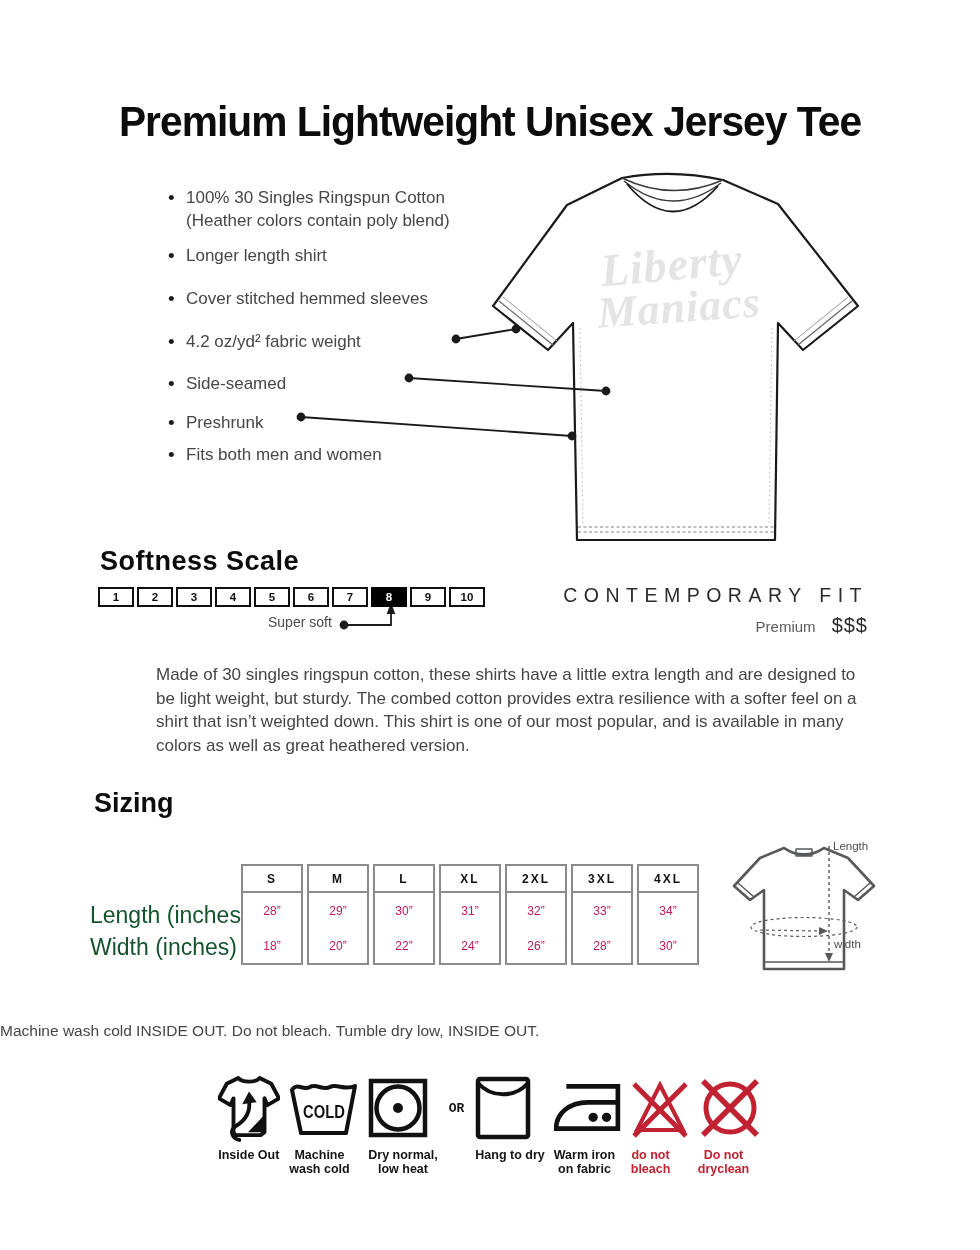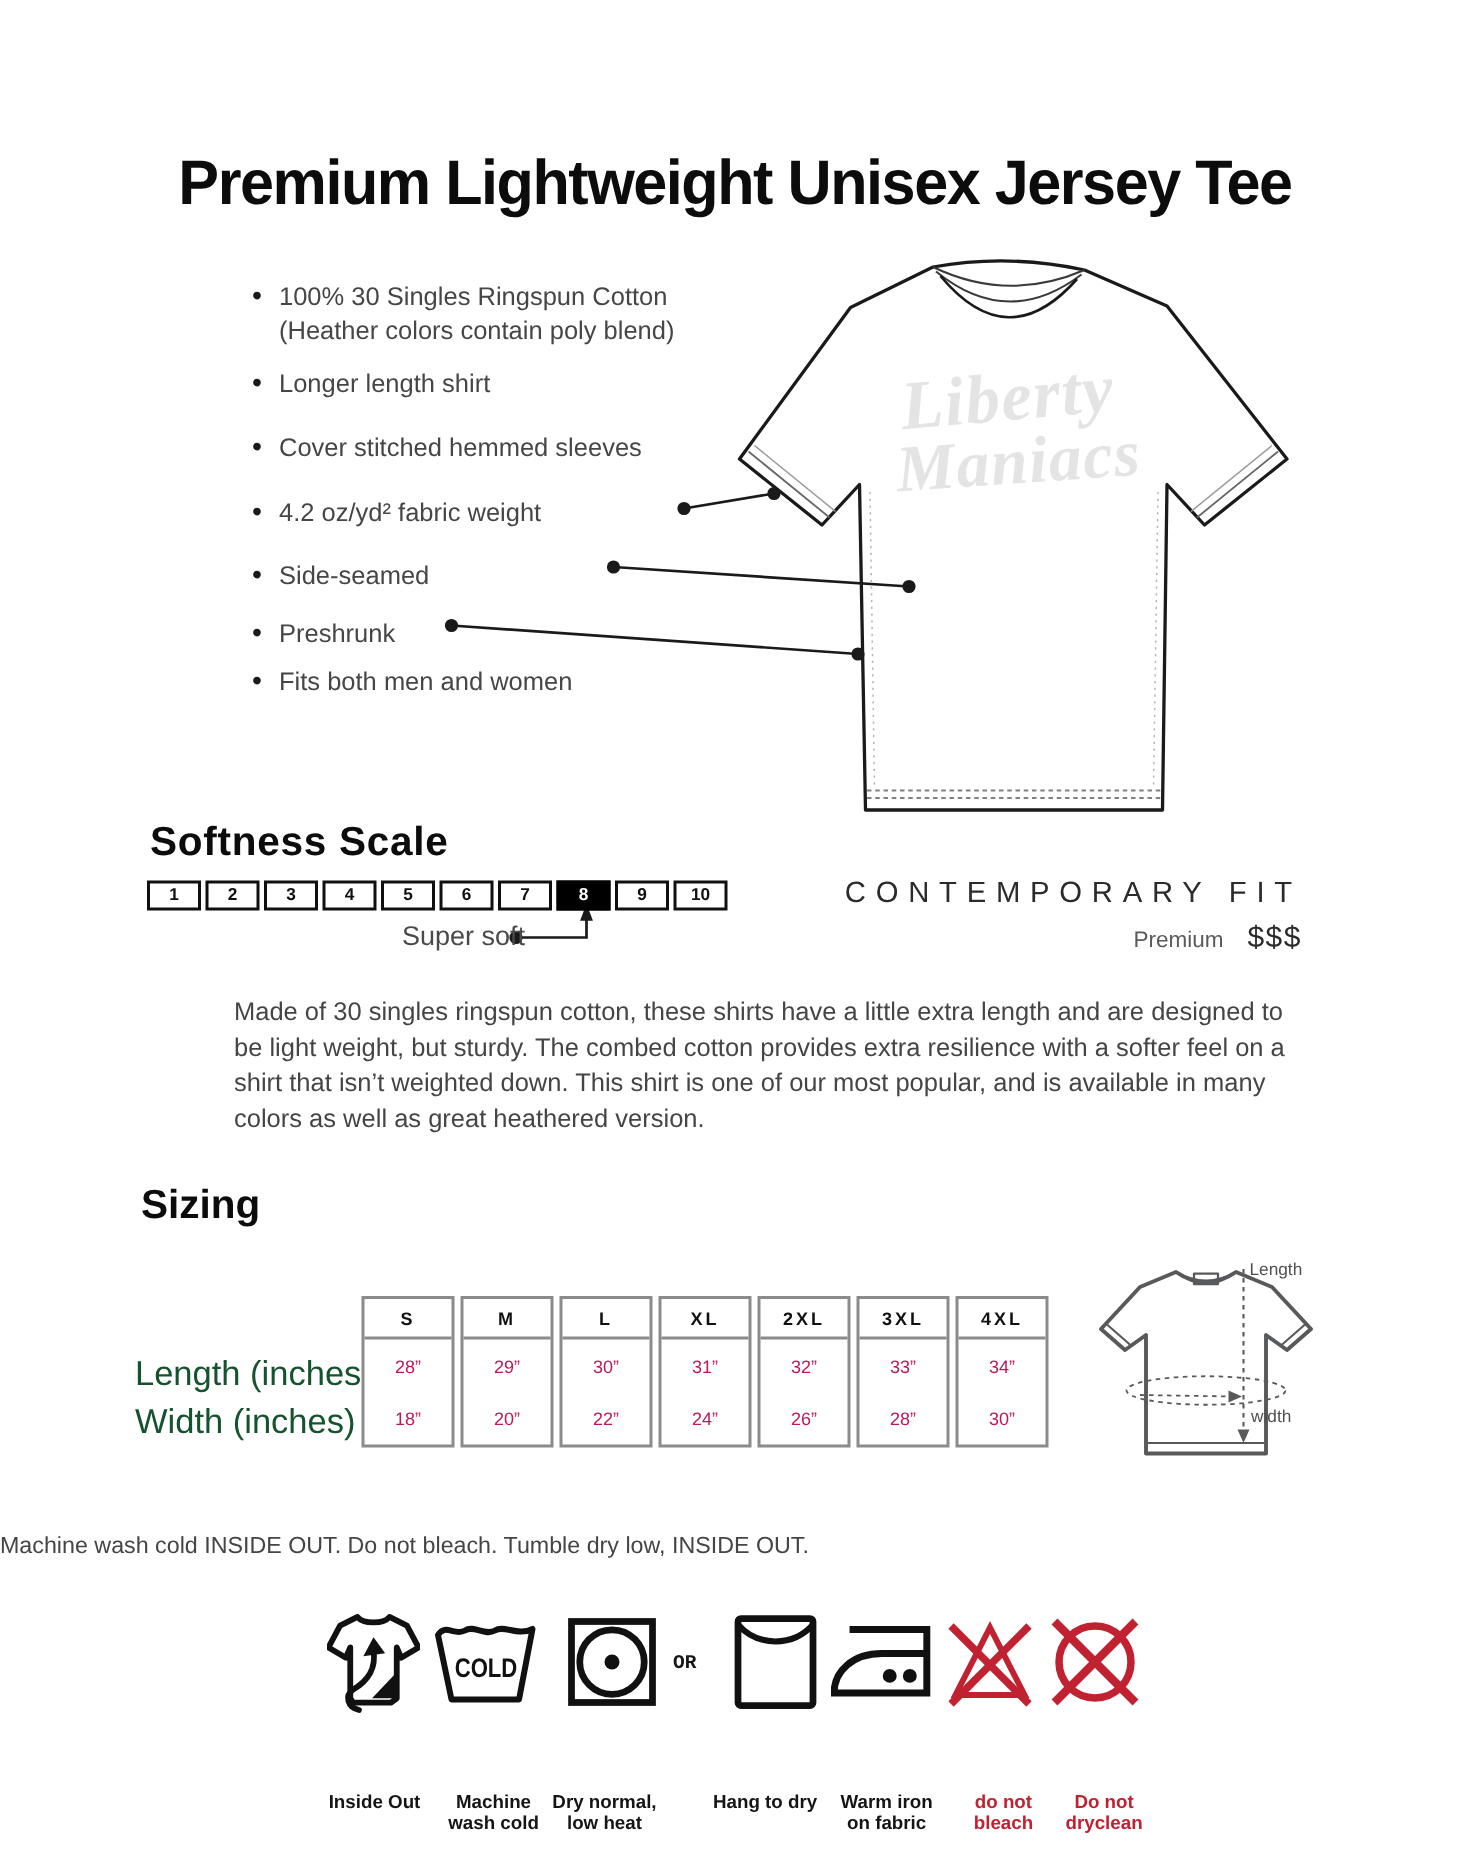--- a/index.html
+++ b/index.html
@@ -37,21 +37,21 @@
 
   
   .softness-heading{top:546px;left:100px;font-size:27px;font-weight:700;letter-spacing:0.5px;color:#0c0c0c;}
   .scale-row{top:587px;left:98px;display:flex;gap:3px;}
   .scale-box{
     width:36px;height:20px;border:2.5px solid #101010;background:#fff;
     display:flex;align-items:center;justify-content:center;
     font-size:11.5px;font-weight:700;color:#101010;
   }
   .scale-box.active{background:#000;border-color:#000;color:#fff;}
-  .soft-note{top:614px;left:268px;font-size:18px;color:#4a4a4a;}
+  .soft-note{top:614px;left:268px;font-size:14px;color:#4a4a4a;}
 
   
   .fit-block{top:584px;left:560px;width:308px;text-align:right;}
   .fit-label{font-size:19.5px;letter-spacing:6.5px;color:#2b2b2b;}
   .fit-line2{margin-top:7px;}
   .fit-tier{font-size:15px;color:#5a5a5a;margin-right:16px;}
   .fit-price{font-size:20px;color:#2b2b2b;letter-spacing:1px;}
 
   
   .description{top:663px;left:156px;width:714px;font-size:17px;line-height:23.5px;color:#454545;margin:0;}
@@ -73,21 +73,21 @@
     flex:1;display:flex;align-items:center;justify-content:center;
     font-size:12px;color:#be185d;
   }
 
   
   .care-text{top:1022px;left:0;width:980px;text-align:left;font-size:15.5px;color:#454545;}
   .care-row{
     top:1072px;left:0;right:0;display:flex;justify-content:center;
     align-items:flex-start;gap:9px;
   }
-  .care-item{display:flex;flex-direction:column;align-items:flex-end;gap:46px;}
+  .care-item{display:flex;flex-direction:column;align-items:flex-start;}
   .icon-box{height:72px;display:flex;align-items:center;justify-content:center;}
   .care-label{margin-top:4px;text-align:center;font-size:12.5px;font-weight:700;line-height:1.15;color:#151515;}
   .care-label span{display:block;}
   .care-label.red{color:#c02232;}
   .or-item{height:72px;display:flex;align-items:center;font-size:13px;font-weight:700;color:#151515;padding:0 2px;font-family:Liberation Mono, monospace;}
 
   svg{display:block;}
 </style>
 </head>
 <body>

